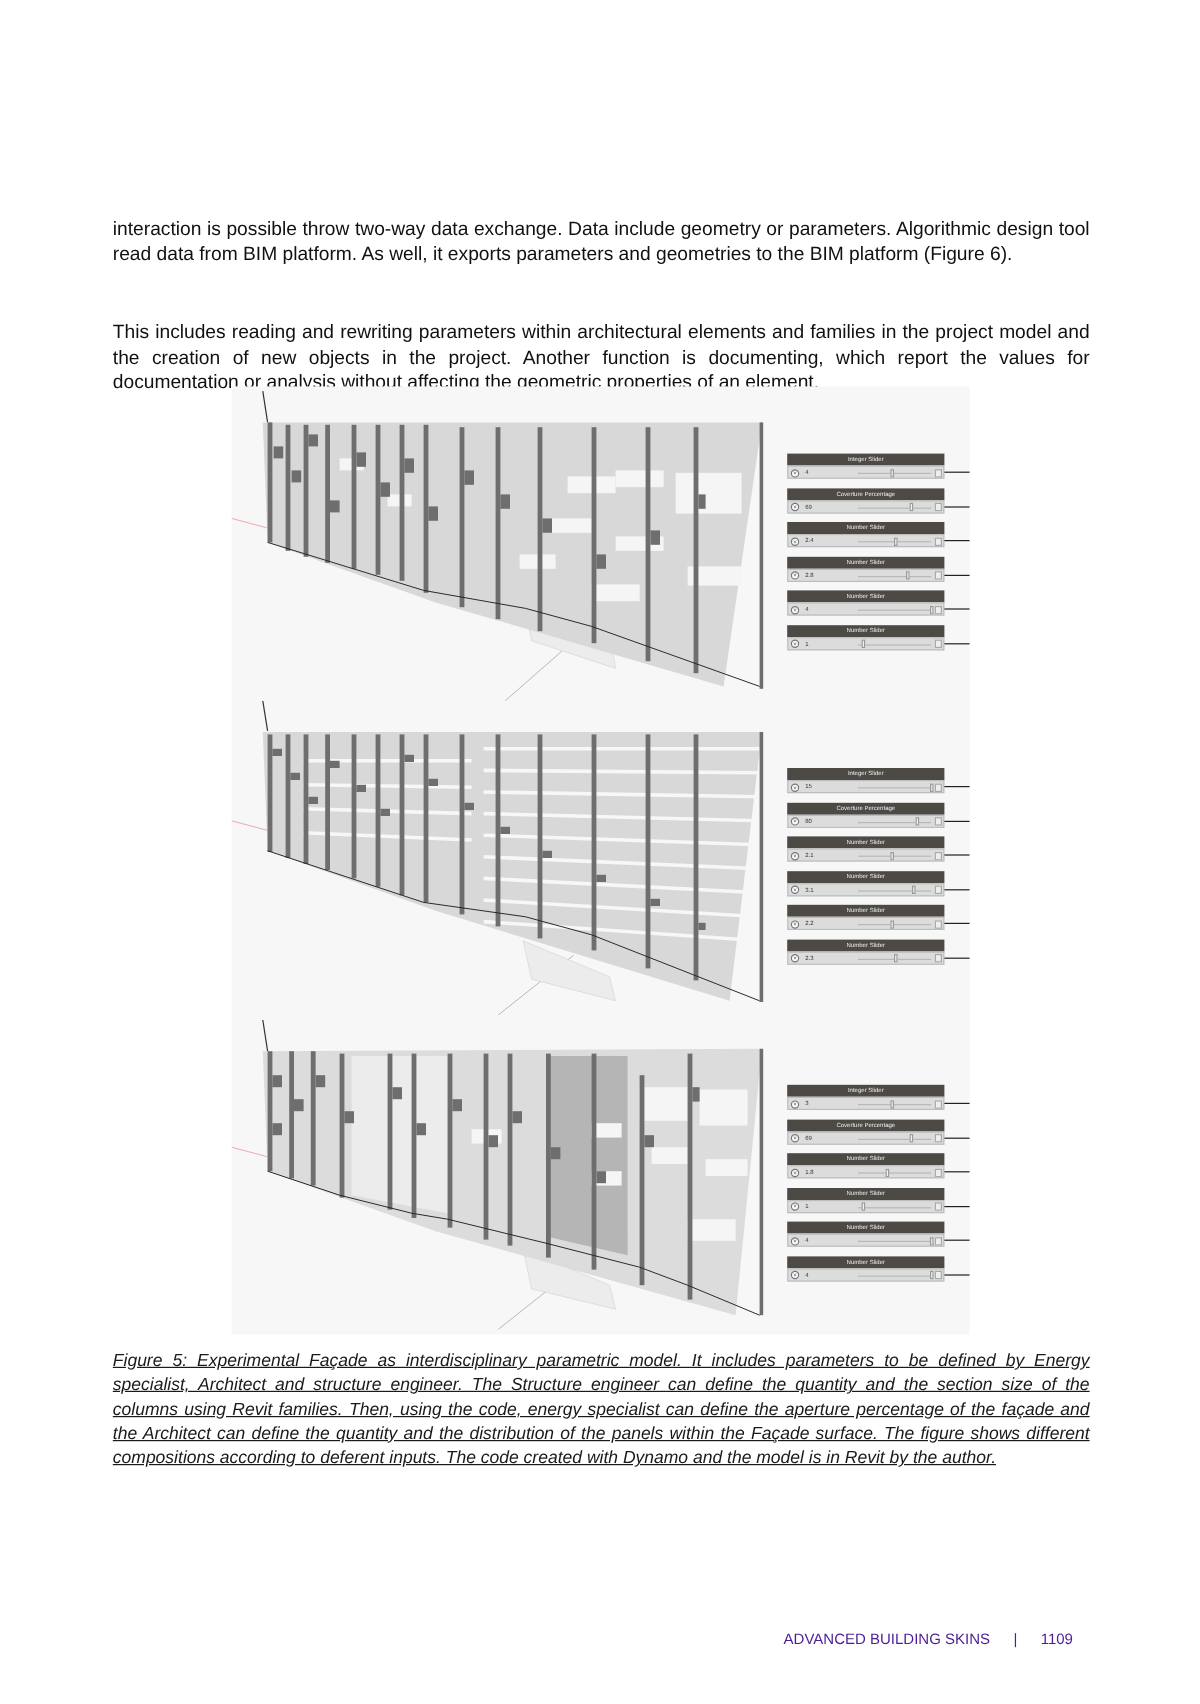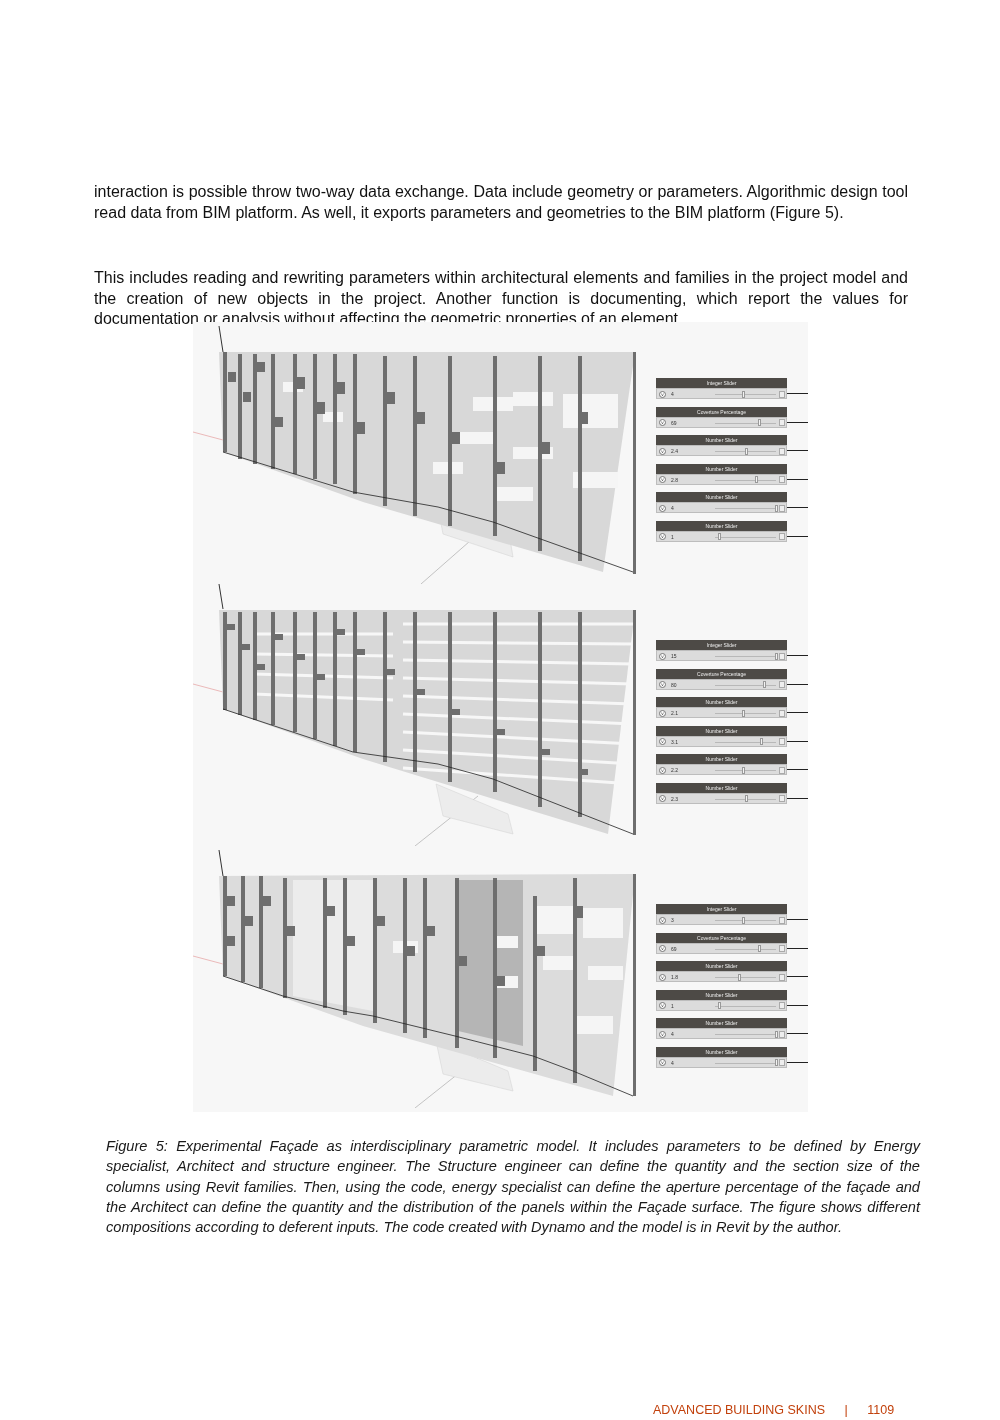--- a/index.html
+++ b/index.html
@@ -18,28 +18,28 @@
                  text-align: center; width: 131px; }
   .slider-body { height: 11px; background: #dcdcdc; width: 131px; position: relative; border: 0.5px solid #bdbdbd; box-sizing: border-box; }
   .slider-toggle { position: absolute; left: 2px; top: 1.5px; width: 7px; height: 7px; border-radius: 50%;
                    background: #fafafa; border: 0.5px solid #777; box-sizing: border-box; font-size: 5px; line-height: 6px; text-align: center; color: #333; }
   .slider-value { position: absolute; left: 14px; top: 0; font-size: 5px; line-height: 10px; color: #333; }
   .slider-track { position: absolute; left: 58px; right: 10px; top: 5px; height: 1px; background: #b8b8b8; }
   .slider-thumb { position: absolute; top: 1.5px; width: 3px; height: 7px; background: #f3f3f3; border: 0.5px solid #999; box-sizing: border-box; }
   .slider-end { position: absolute; right: 1px; top: 1.5px; width: 6px; height: 7px; background: #eee; border: 0.5px solid #aaa; box-sizing: border-box; }
   .slider-wire { position: absolute; left: 131px; top: 15px; width: 21px; height: 1.2px; background: #222; }
   .caption { position: absolute; left: 94px; top: 1124px; width: 814px; font-size: 14.6px; line-height: 20.3px;
-             font-style: italic; text-align: justify; margin: 12px; color: #1a1a1a; }
-  .footer { position: absolute; left: 653px; top: 1359px; font-size: 12.5px; color: #c2410c; white-space: nowrap; margin-top: 44px; }
+             font-style: italic; text-align: justify; margin: 0; color: #1a1a1a; text-decoration: underline; }
+  .footer { position: absolute; left: 653px; top: 1359px; font-size: 12.5px; color: #4c1d95; white-space: nowrap; }
   .footer .sep { display: inline-block; margin: 0 16px 0 16px; }
 </style>
 </head>
 <body>
 
-<p id="p1" class="para">interaction is possible throw two-way data exchange. Data include geometry or parameters. Algorithmic design tool read data from BIM platform. As well, it exports parameters and geometries to the BIM platform (Figure 5).</p>
+<p id="p1" class="para">interaction is possible throw two-way data exchange. Data include geometry or parameters. Algorithmic design tool read data from BIM platform. As well, it exports parameters and geometries to the BIM platform (Figure 6).</p>
 <p id="p2" class="para">This includes reading and rewriting parameters within architectural elements and families in the project model and the creation of new objects in the project. Another function is documenting, which report the values for documentation or analysis without affecting the geometric properties of an element.</p>
 
 <div class="figure">
 
   <div class="scene" style="top:0px;">
     <svg width="460" height="262" viewBox="0 0 460 262">
       <line x1="0" y1="110" x2="45" y2="122" stroke="#e7a9a9" stroke-width="0.8"></line>
       <line x1="228" y1="262" x2="285" y2="212" stroke="#b5b5b5" stroke-width="0.8"></line>
       <line x1="26" y1="4" x2="30" y2="30" stroke="#333" stroke-width="1"></line>
       <polygon points="243,175 315,205 320,235 250,212" fill="#ececec" stroke="#d0d0d0" stroke-width="0.5"></polygon>

